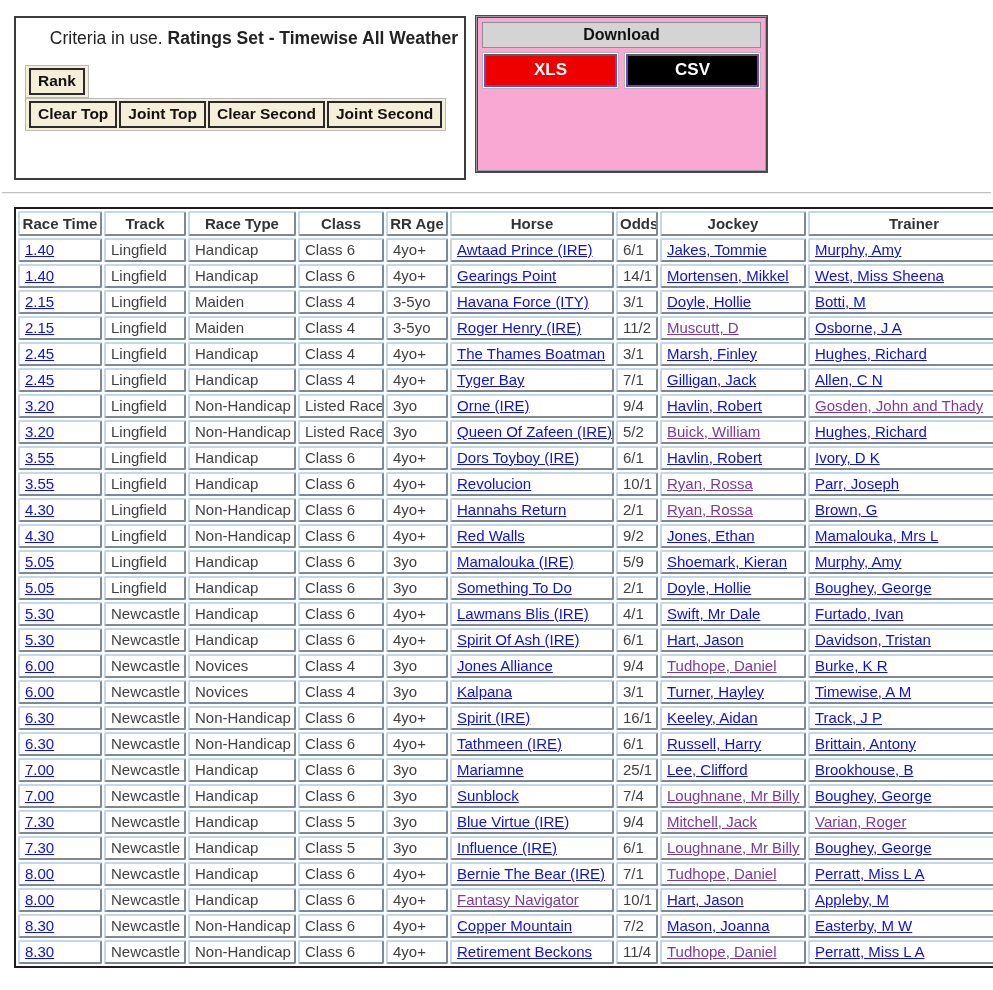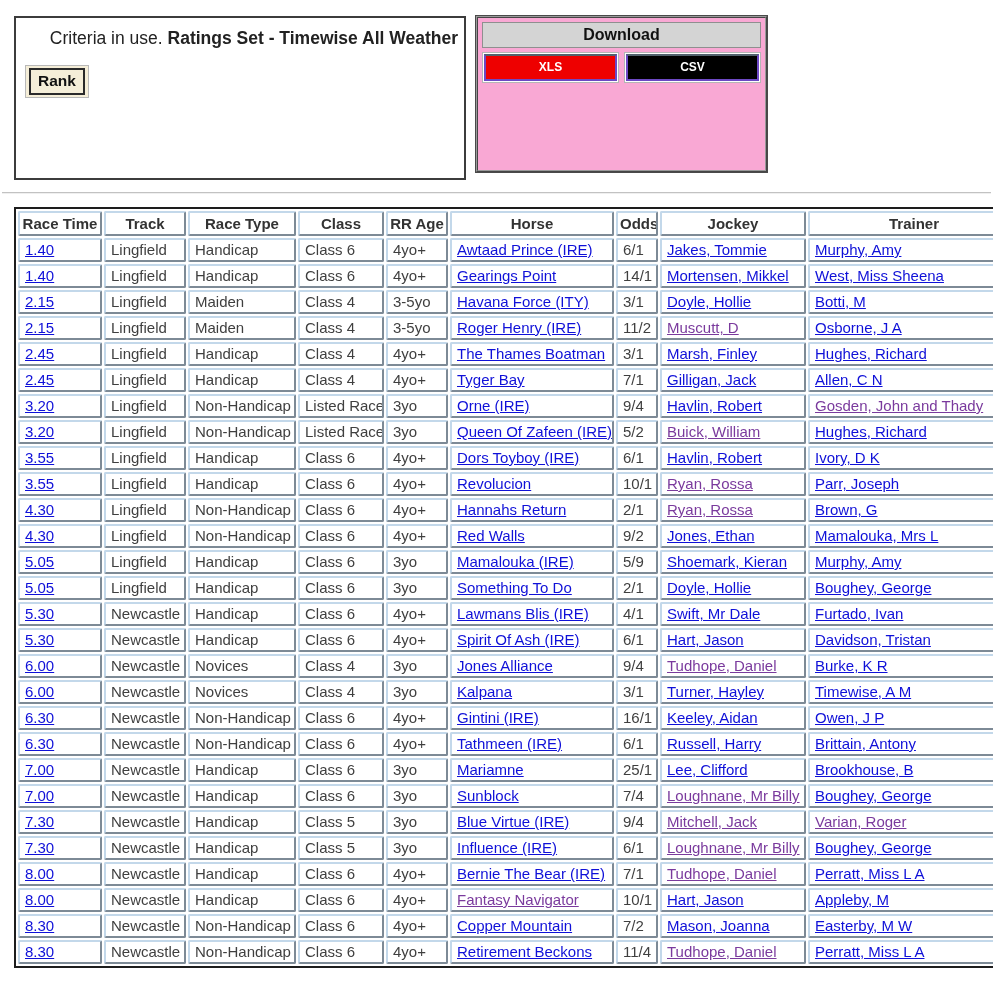--- a/index.html
+++ b/index.html
@@ -46,21 +46,21 @@
     background:#d4d4d4;
     border:1px solid #8f8f8f;
     text-align:center; font-weight:bold; font-size:16px; color:#111;
     padding:3px 0;
   }
   .dl-row { display:flex; margin-top:4px; }
   .dl-cell { flex:1; border:1px solid #b5b5b5; padding:1px; background:#fff; }
   .dl-cell + .dl-cell { margin-left:5px; }
   .dl-btn {
     display:block; text-align:center;
-    color:#fff; font-weight:bold; font-size:12px;
+    color:#fff; font-weight:bold; font-size:17px;
     padding:4px 0 5px 0;
     border:2px solid var(--dl_border);
     border-top-color:#53626d;
     text-decoration:none; cursor:pointer;
   }
   .dl-xls { background:var(--xls_bg); }
   .dl-csv { background:var(--csv_bg); }
 
   hr.page-rule {
     margin:12px 2px 0 2px;
@@ -101,20 +101,21 @@
 
 <div class="top-wrap">
 
   <div class="criteria-box">
     <div class="criteria-text">
       <div><span>Criteria in use. </span><b>Ratings Set - Timewise All Weather</b></div>
     </div>
     <div class="btn-strip">
       <div class="btn-table"><button class="ui-btn">Rank</button></div>
       <br>
+      <div class="btn-table"><button class="ui-btn">Clear Top</button><button class="ui-btn">Joint Top</button><button class="ui-btn">Clear Second</button><button class="ui-btn">Joint Second</button></div>
     </div>
   </div>
 
   <div class="download-box">
     <div class="download-header">Download</div>
     <div class="dl-row">
       <div class="dl-cell">
           <a class="dl-btn dl-xls">XLS</a>
         </div>
       <div class="dl-cell">
@@ -351,24 +352,24 @@
           <td>3/1</td>
           <td><a class="lnk">Turner, Hayley</a></td>
           <td><a class="lnk">Timewise, A M</a></td>
         </tr>
         <tr>
           <td><a class="lnk">6.30</a></td>
           <td>Newcastle</td>
           <td>Non-Handicap</td>
           <td>Class 6</td>
           <td>4yo+</td>
-          <td><a class="lnk">Gintini (IRE)</a></td>
+          <td><a class="lnk">Spirit (IRE)</a></td>
           <td>16/1</td>
           <td><a class="lnk">Keeley, Aidan</a></td>
-          <td><a class="lnk">Owen, J P</a></td>
+          <td><a class="lnk">Track, J P</a></td>
         </tr>
         <tr>
           <td><a class="lnk">6.30</a></td>
           <td>Newcastle</td>
           <td>Non-Handicap</td>
           <td>Class 6</td>
           <td>4yo+</td>
           <td><a class="lnk">Tathmeen (IRE)</a></td>
           <td>6/1</td>
           <td><a class="lnk">Russell, Harry</a></td>

